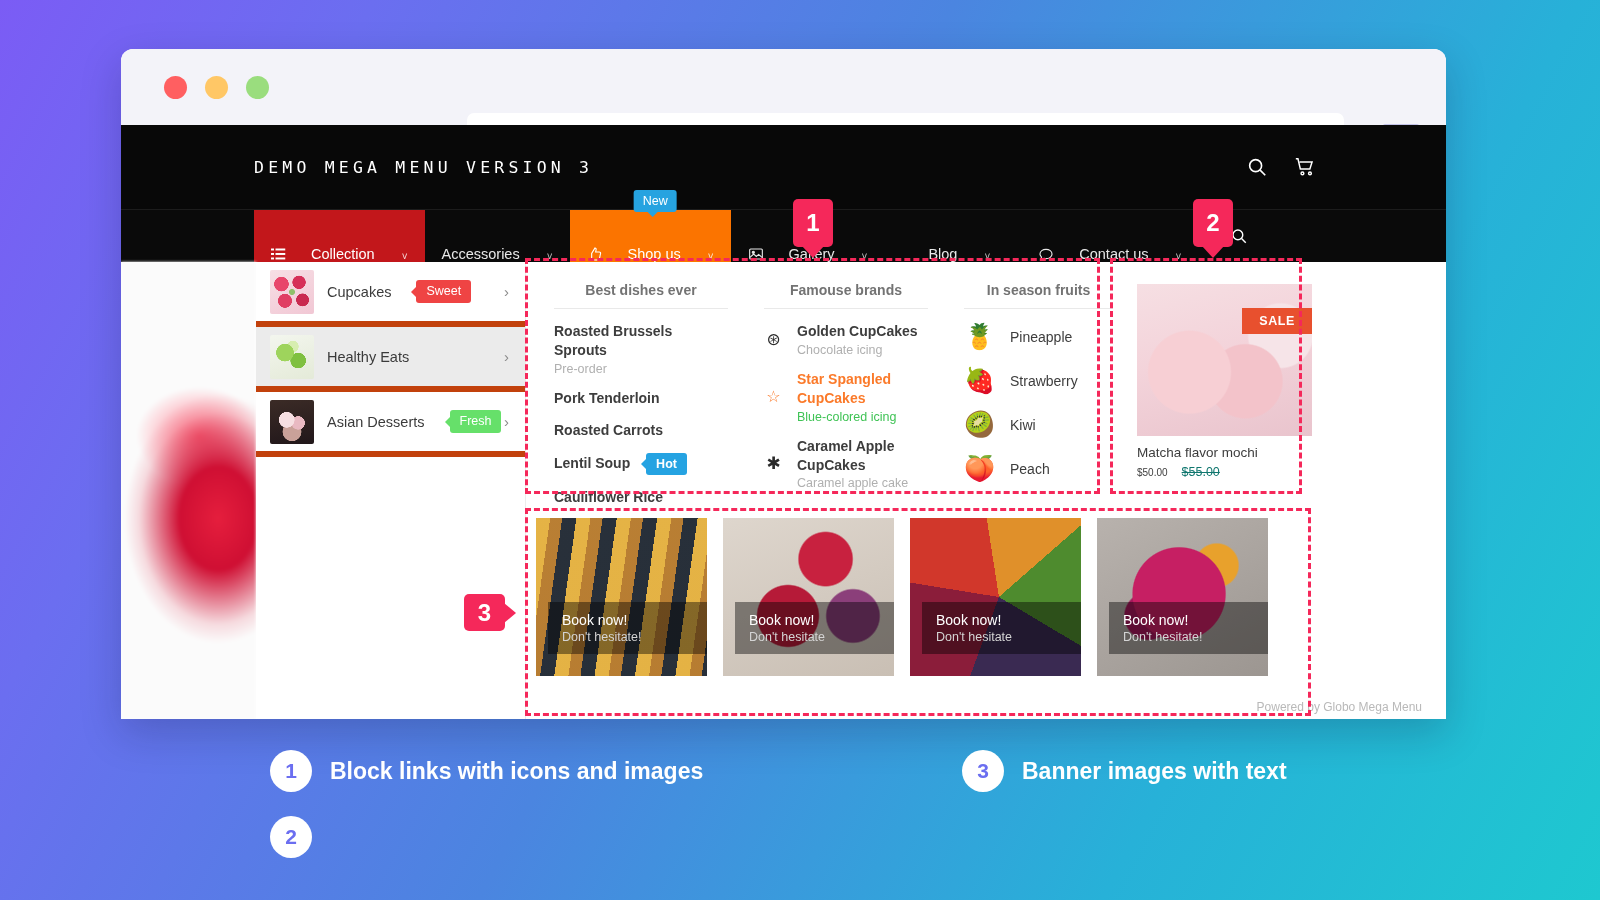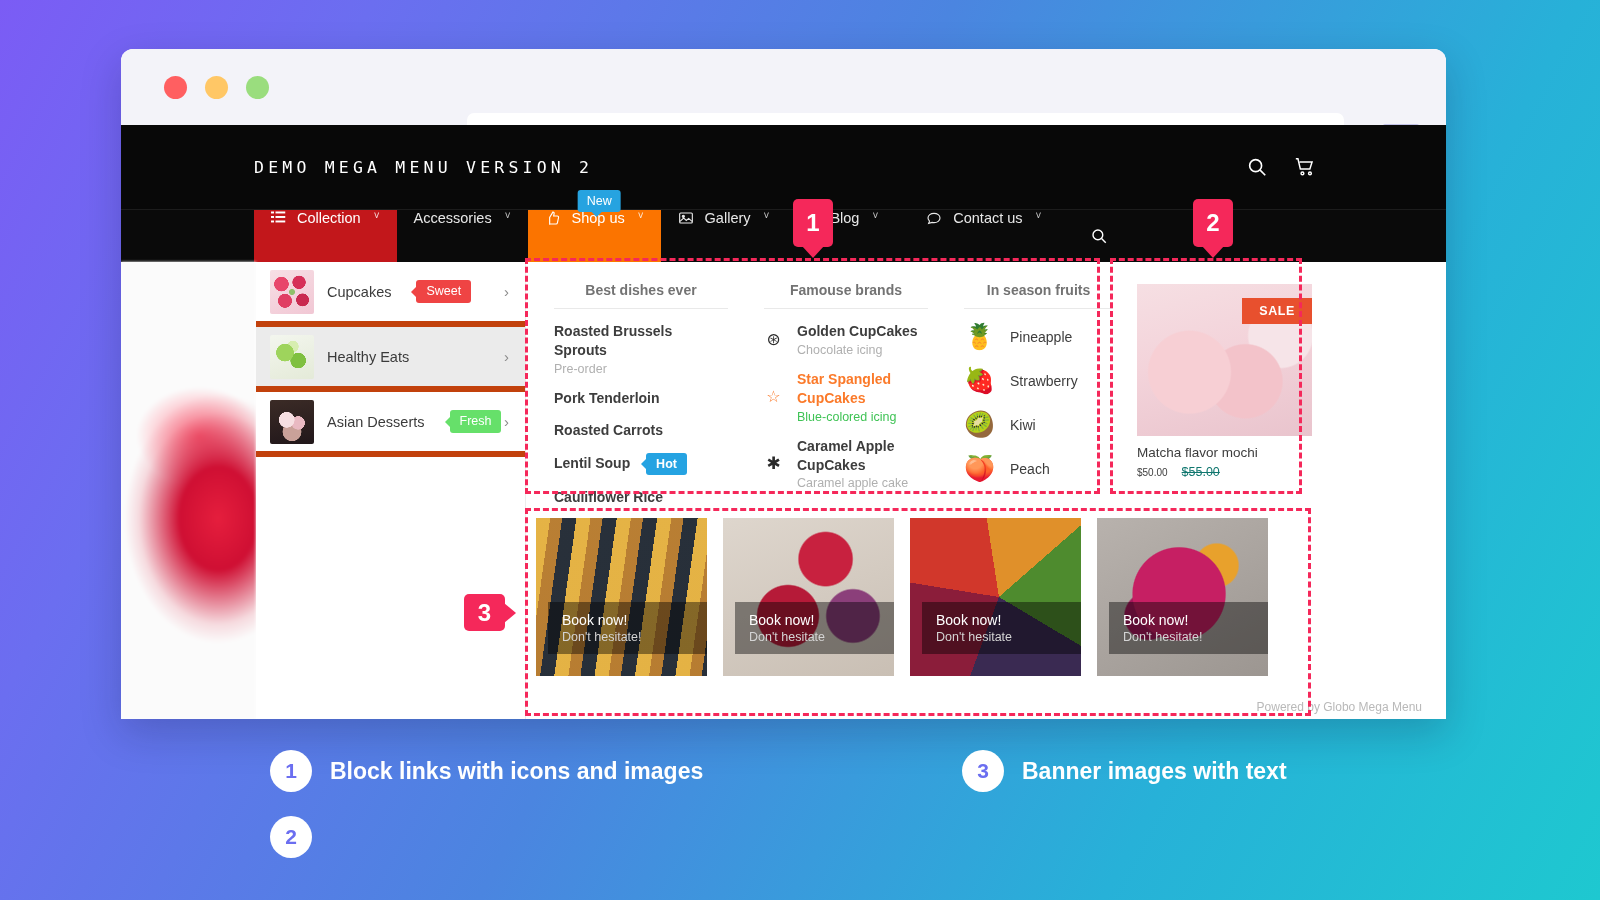--- a/index.html
+++ b/index.html
@@ -50,21 +50,21 @@
     position: absolute; right: 130px; display: flex; gap: 26px; align-items: center;
   }
   .hicon { width: 22px; height: 22px; color: #fff; }
 
   
   .navbar {
     height: 53px; background: #0a0a0a; display: flex; align-items: stretch;
     padding-left: 133px; position: relative; border-top: 1px solid #1c1c1c;
   }
   .nav-item {
-    display: flex; align-items: flex-start; gap: 11px; padding: 0 17px;
+    display: flex; align-items: flex-end; gap: 25px; padding: 0 17px;
     color: #e8e8e8; font-size: 14.5px; position: relative; white-space: nowrap;
   }
   .nav-item.active-red { background: #c2171b; color: #fff; }
   .nav-item.active-orange { background: #fb7400; color: #fff; }
   .nav-chev { font-size: 10px; opacity: .85; margin-left: 2px; }
   .nav-badge {
     position: absolute; top: -20px; left: 50%; transform: translateX(-38%);
     background: #26a3e0; color: #fff; font-size: 12.5px; padding: 2px 9px;
     border-radius: 3px; line-height: 1.45;
   }
@@ -169,21 +169,21 @@
   .prod-img {
     width: 175px; height: 152px; position: relative; overflow: hidden;
     background:
       radial-gradient(circle at 30% 58%, #f7cfd4 0 27%, transparent 28%),
       radial-gradient(circle at 62% 64%, #f3c3ca 0 25%, transparent 26%),
       radial-gradient(circle at 60% 66%, #5a8b3a 0 11%, transparent 12%),
       radial-gradient(circle at 82% 34%, #f6e4e8 0 18%, transparent 19%),
       linear-gradient(165deg, #f6dfe3 0%, #f3d3da 45%, #e9c4cd 100%);
   }
   .sale-tag {
-    position: absolute; right: 0; top: 14px; background: #e8502e; color: #fff;
+    position: absolute; right: 0; top: 24px; background: #e8502e; color: #fff;
     font-size: 12.5px; font-weight: bold; letter-spacing: .6px; padding: 6px 17px; margin-left: 8px;
   }
   .prod-name { font-size: 13.5px; color: #3d3d3d; margin-top: 9px; }
   .prod-prices { margin-top: 5px; display: flex; gap: 14px; align-items: baseline; }
   .price-now { font-size: 10px; color: #3d3d3d; }
   .price-old { font-size: 12.5px; color: #0f766e; text-decoration: line-through; }
 
   
   .banners { display: flex; gap: 16px; padding: 10px 0 0 10px; }
   .banner {
@@ -259,21 +259,21 @@
     </div>
     <div class="urlbar"></div>
     <div class="hamburger">
       <span></span>
       <span></span>
       <span></span>
     </div>
   </div>
 
   <div class="site-header">
-    <div class="brand">DEMO MEGA MENU VERSION 2</div>
+    <div class="brand">DEMO MEGA MENU VERSION 3</div>
     <div class="header-icons">
       <span class="hicon">
         <svg viewBox="0 0 24 24" width="22" height="22" fill="none" stroke="#fff" stroke-width="1.8">
           <circle cx="10.5" cy="10.5" r="6.5"></circle>
             <line x1="15.4" y1="15.4" x2="21" y2="21"></line>
         </svg>
       </span>
       <span class="hicon">
         <svg viewBox="0 0 24 24" width="22" height="22" fill="none" stroke="#fff" stroke-width="1.6">
           <path d="M2 3h2.3l2.6 11.2h10.4l2.4-7.6H6.2"></path>

